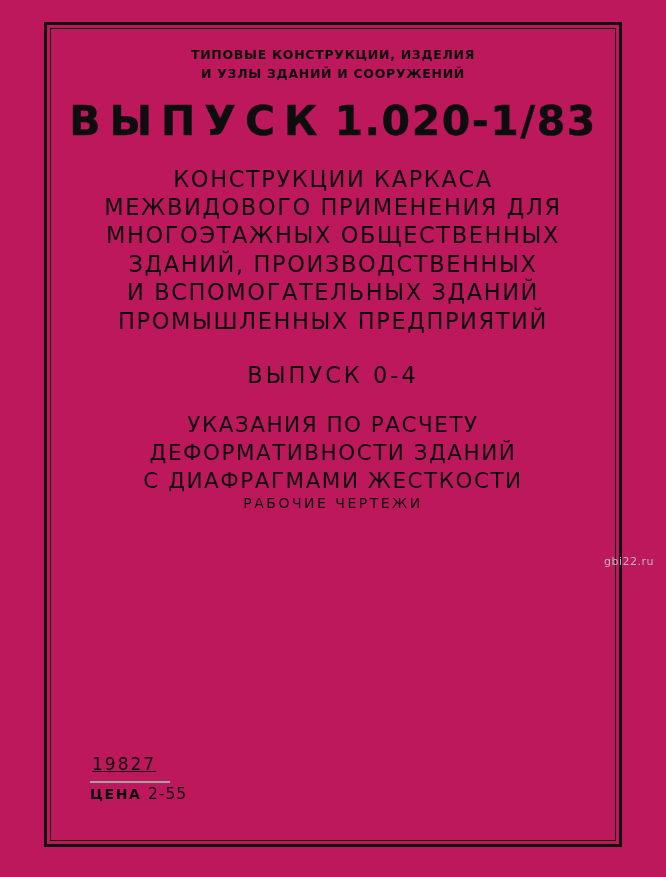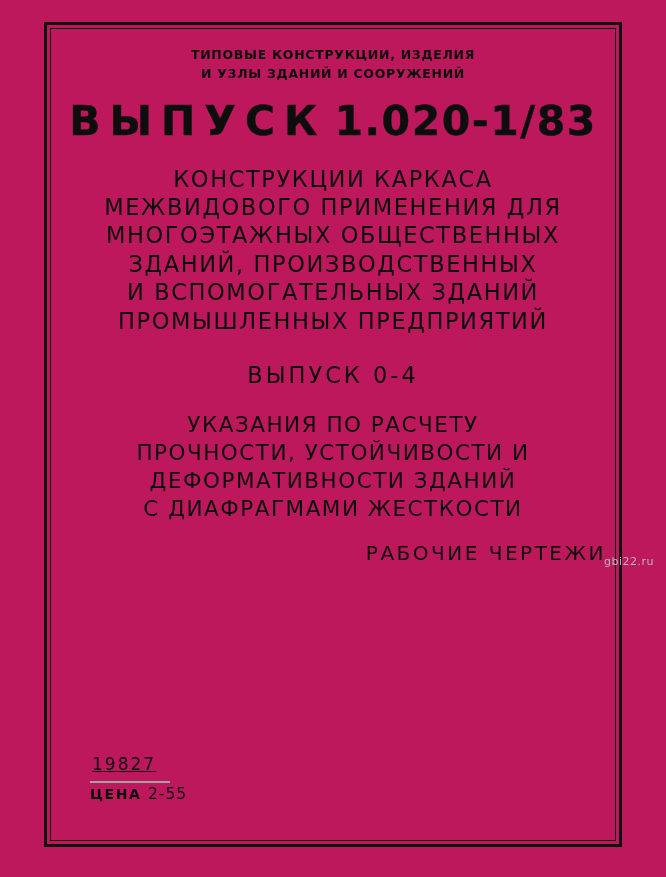--- a/index.html
+++ b/index.html
@@ -97,25 +97,23 @@
 
   .subtitle-block {
     margin-top: 23px;
     font-size: 21.5px;
     letter-spacing: 1.5px;
     line-height: 1.3;
   }
   .subtitle-block div { white-space: nowrap; }
 
   .drawings-line {
-    margin-top: 18px;
-    font-size: 20px;
+    font-size: 14px;
     letter-spacing: 2.5px;
     white-space: nowrap;
-    text-align: right;
   }
 
   
   .watermark {
     position: absolute;
     right: 12px;
     top: 555px;
     font-size: 11px;
     color: #b8b8b8;
     letter-spacing: 0.5px;
@@ -171,21 +169,20 @@
       <div>МНОГОЭТАЖНЫХ ОБЩЕСТВЕННЫХ</div>
       <div>ЗДАНИЙ, ПРОИЗВОДСТВЕННЫХ</div>
       <div>И ВСПОМОГАТЕЛЬНЫХ ЗДАНИЙ</div>
       <div>ПРОМЫШЛЕННЫХ ПРЕДПРИЯТИЙ</div>
     </div>
 
     <div class="issue-line">ВЫПУСК 0-4</div>
 
     <div class="subtitle-block">
       <div>УКАЗАНИЯ ПО РАСЧЕТУ</div>
-      <div>ПРОЧНОСТИ, УСТОЙЧИВОСТИ И</div>
       <div>ДЕФОРМАТИВНОСТИ ЗДАНИЙ</div>
       <div>С ДИАФРАГМАМИ ЖЕСТКОСТИ</div>
     </div>
 
     <div class="drawings-line">РАБОЧИЕ ЧЕРТЕЖИ</div>
 
   </div>
 
   <div class="code-block">
     <div class="code-number">19827</div>

